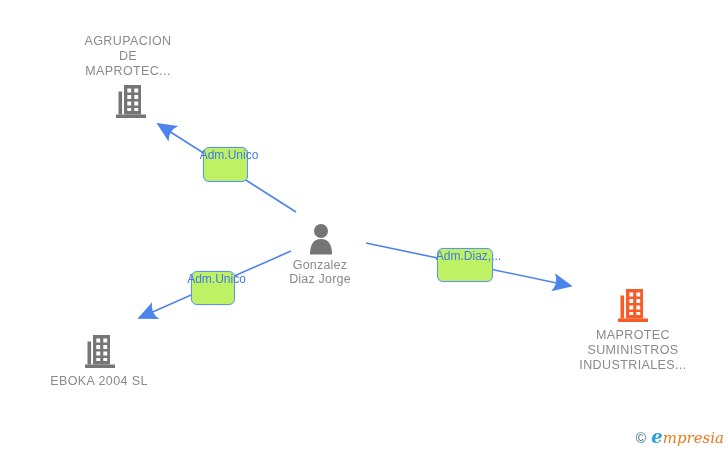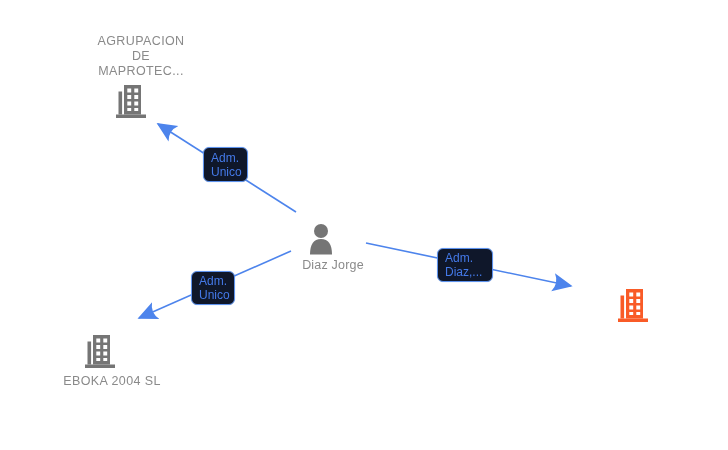--- a/index.html
+++ b/index.html
@@ -17,30 +17,30 @@
   *{margin:0;padding:0;box-sizing:border-box;}
   body{font-family:"Liberation Sans",sans-serif;background:#fff;}
   .canvas{
     position:relative;width:728px;height:450px;background:var(--canvas_bg);
     overflow:hidden;
   }
   svg.edges{position:absolute;left:0;top:0;}
   svg.edges line{stroke:var(--edge_blue);stroke-width:1.6;}
   .node-label{
     position:absolute;text-align:center;color:var(--node_gray);
-    font-size:12.5px;line-height:15px;letter-spacing:.4px;white-space:nowrap;margin-left:13px;
+    font-size:12.5px;line-height:15px;letter-spacing:.4px;white-space:nowrap;
   }
   .node-label.person-name{line-height:14px;letter-spacing:.2px;}
   .icon-box{position:absolute;}
   .icon-gray{color:var(--icon-gray,#757575);color:var(--icon_gray);}
   .icon-orange{color:var(--icon_orange);}
   .edge-label{
-    position:absolute;background:#0f172a;border:1.5px solid var(--label_border);
+    position:absolute;background:#bef264;border:1.5px solid var(--label_border);
     border-radius:6px;color:var(--label_text);font-size:12px;line-height:14px;
-    display:flex;flex-direction:column;justify-content:center;
+    display:flex;flex-direction:row;justify-content:center;
     padding-left:7px;box-shadow:0 0 0 0.5px rgba(94,147,238,.15);
   }
   .watermark{
     position:absolute;right:4px;bottom:3px;white-space:nowrap;
     font-family:"DejaVu Serif",serif;font-style:italic;
   }
   .watermark .copy{color:var(--logo_teal);font-size:14px;font-style:normal;font-family:"Liberation Sans",sans-serif;}
   .watermark .brand-e{color:var(--logo_blue);font-size:18px;font-weight:bold;}
   .watermark .brand-rest{color:var(--logo_orange);font-size:15px;}
   .hidden-defs{position:absolute;width:0;height:0;overflow:hidden;}
@@ -97,20 +97,21 @@
   </div>
 
   <div class="icon-box icon-gray" style="left:304px;top:223px;">
     <span>
       <svg width="34" height="33" viewBox="0 0 34 33">
           <use href="#person"></use>
         </svg>
     </span>
   </div>
   <div class="node-label person-name" style="left:250px;top:258px;width:140px;">
+    <div>Gonzalez</div>
     <div>Diaz Jorge</div>
   </div>
 
   <div class="icon-box icon-gray" style="left:85px;top:335px;">
     <span>
       <svg width="30" height="33" viewBox="0 0 30 33">
           <use href="#bldg"></use>
         </svg>
     </span>
   </div>
@@ -118,28 +119,37 @@
     <div>EBOKA 2004 SL</div>
   </div>
 
   <div class="icon-box icon-orange" style="left:618px;top:289px;">
     <span>
       <svg width="30" height="33" viewBox="0 0 30 33">
           <use href="#bldg"></use>
         </svg>
     </span>
   </div>
+  <div class="node-label" style="left:551px;top:328px;width:164px;">
+    <div>MAPROTEC</div>
+    <div>SUMINISTROS</div>
+    <div>INDUSTRIALES...</div>
+  </div>
 
   <div class="edge-label" style="left:203px;top:147px;width:45px;height:35px;">
     <div>Adm.</div>
     <div>Unico</div>
   </div>
   <div class="edge-label" style="left:191px;top:271px;width:44px;height:34px;">
     <div>Adm.</div>
     <div>Unico</div>
   </div>
   <div class="edge-label" style="left:437px;top:248px;width:56px;height:34px;">
     <div>Adm.</div>
     <div>Diaz,...</div>
   </div>
 
+  <div class="watermark">
+    <span class="copy">©</span>
+    <span class="brand-e">e</span><span class="brand-rest">mpresia</span>
+  </div>
 
 </div>
 
 </body></html>

